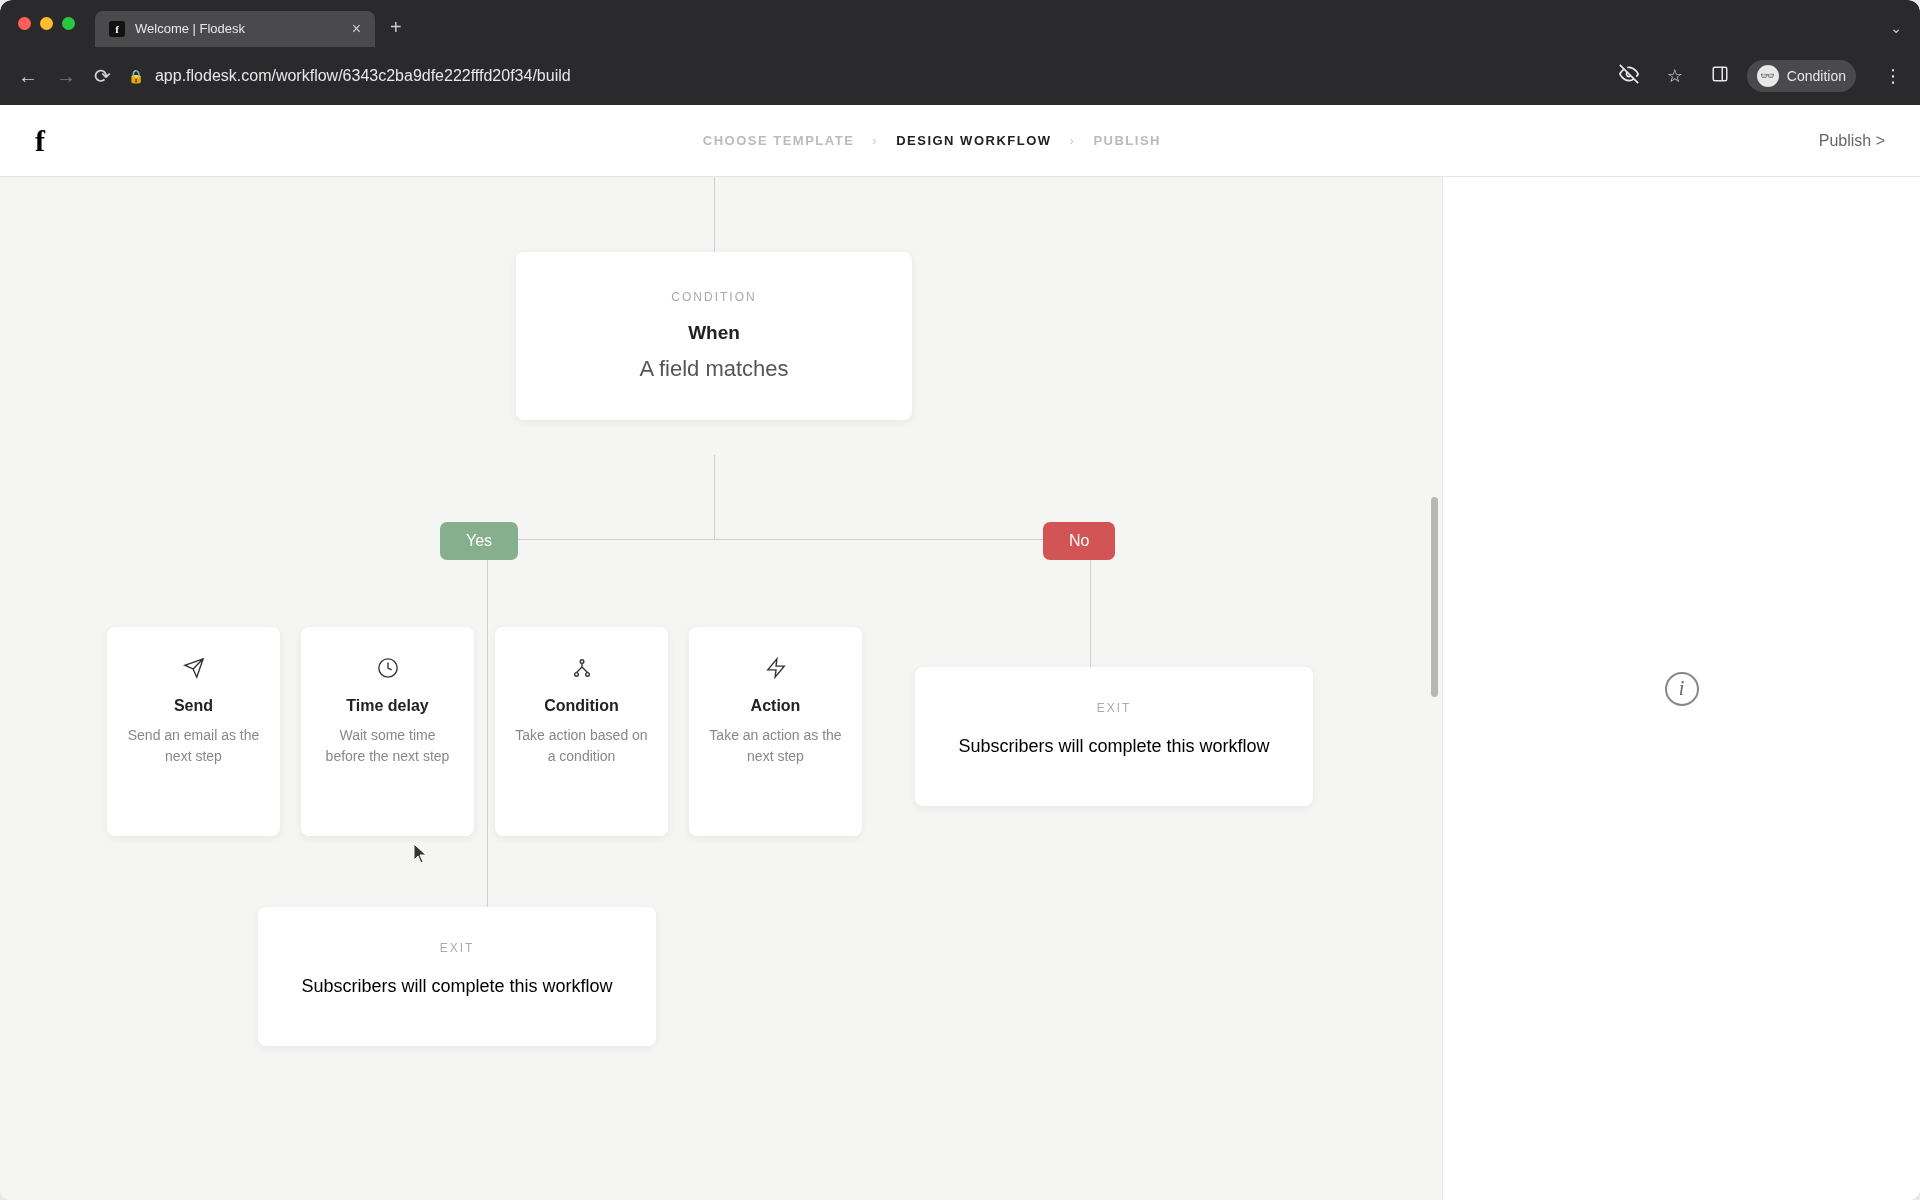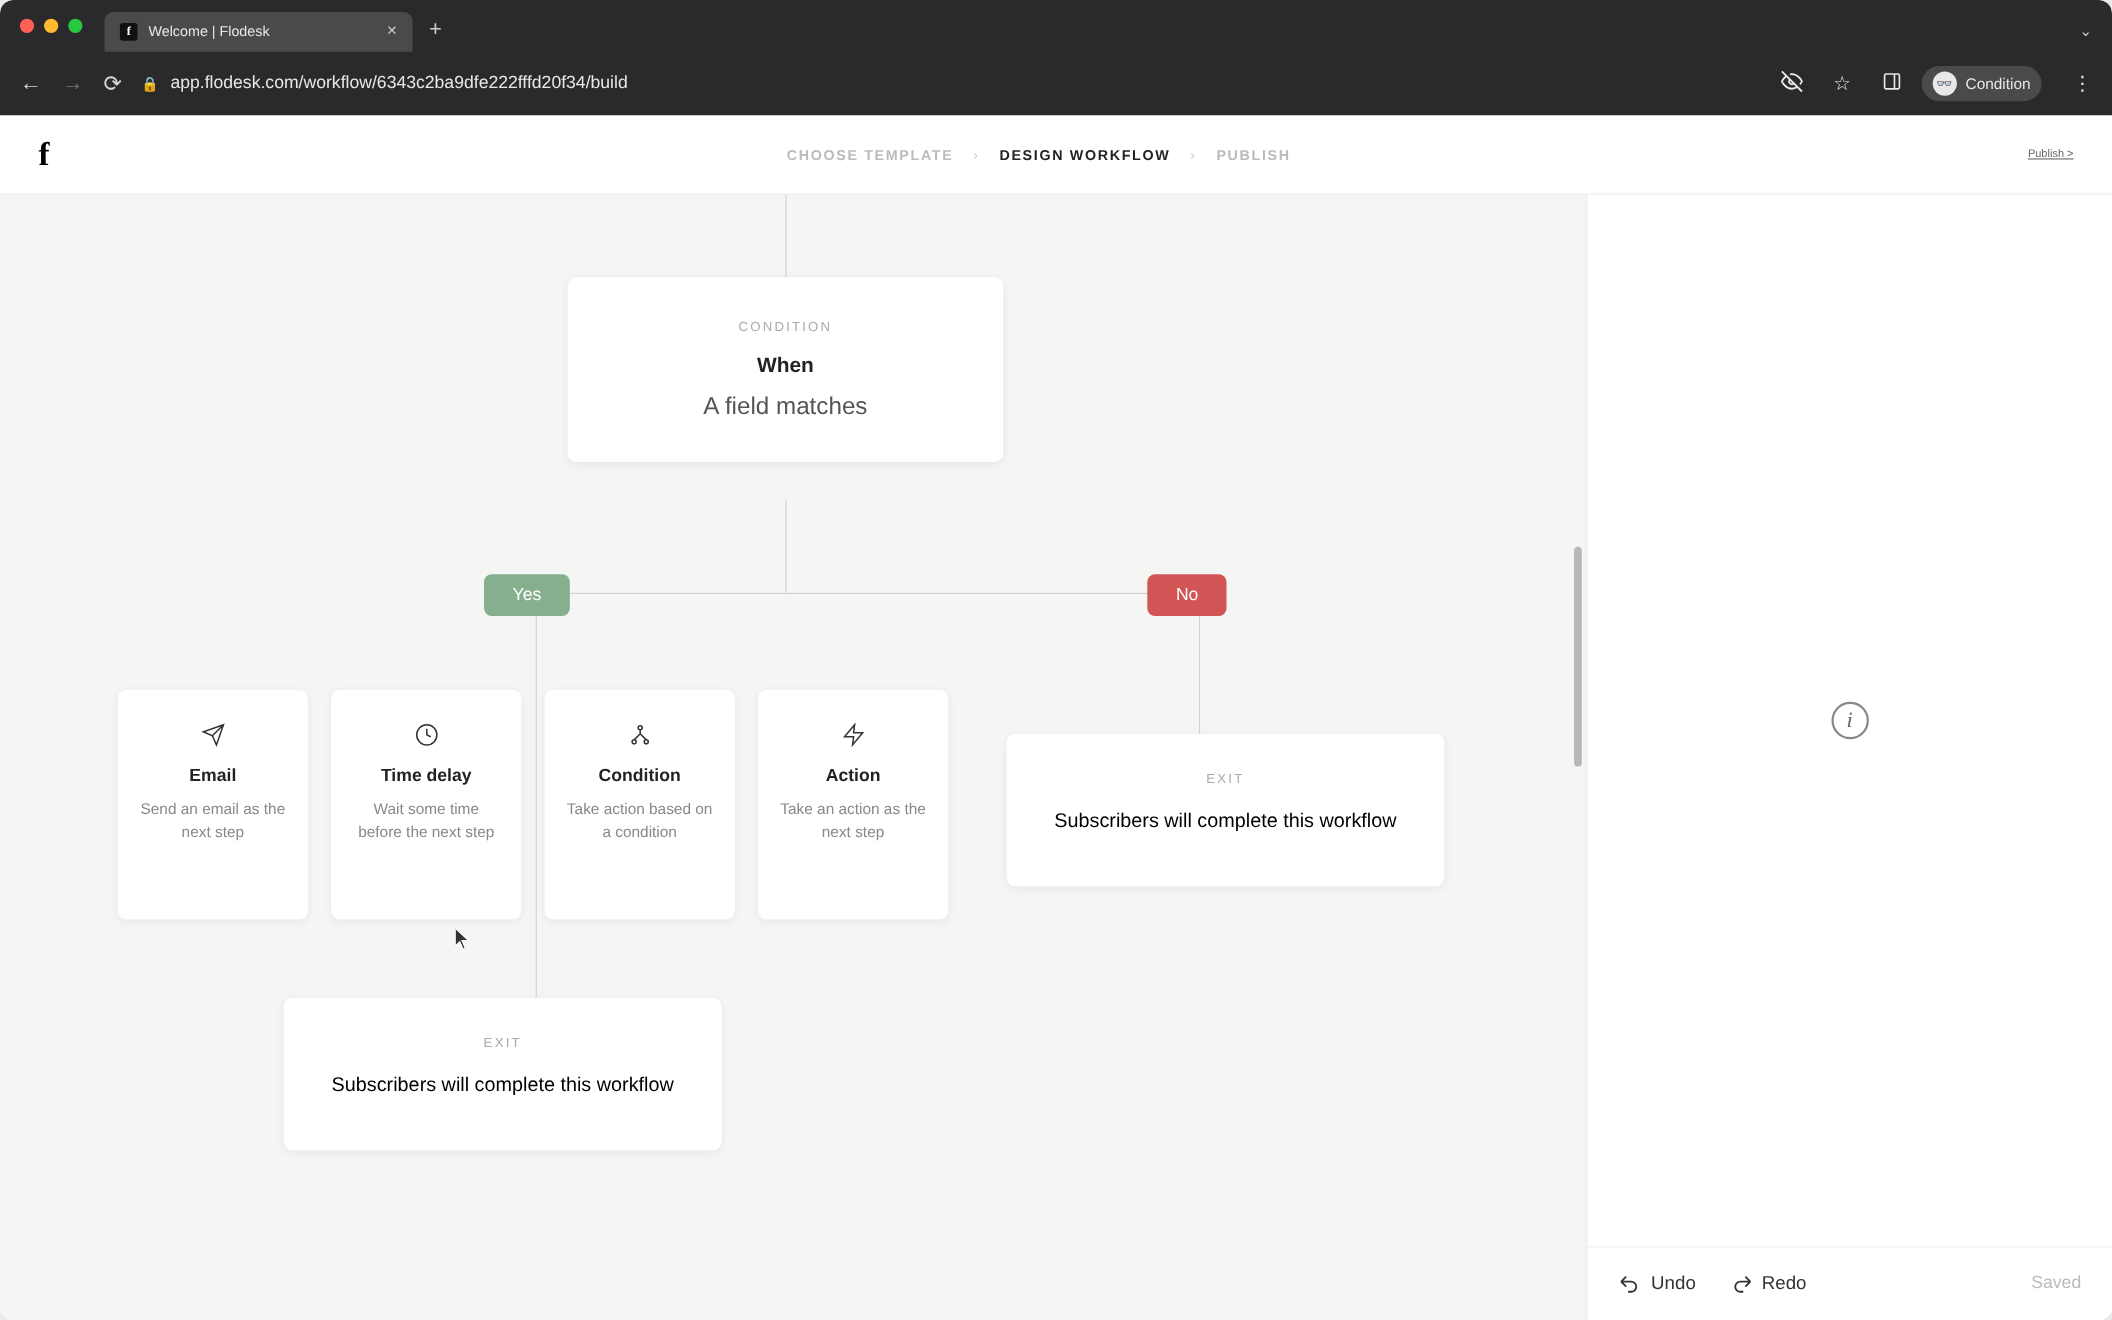--- a/index.html
+++ b/index.html
@@ -148,22 +148,21 @@
       align-items: flex-start;
       gap: 18px;
       font-size: 13px;
       letter-spacing: 1.5px;
     }
     .breadcrumb-item { color: #bbb; font-weight: 600; }
     .breadcrumb-item.active { color: #222; }
     .breadcrumb-sep { color: #ccc; }
     .publish-link {
       color: #666;
-      font-size: 10px;
-      text-decoration: underline;
+      font-size: 16px;
     }
     
     
     .main {
       display: flex;
       height: calc(100% - 177px);
     }
     .canvas {
       flex: 1;
       background: #f5f5f4;
@@ -434,21 +433,21 @@
     <div class="branch-pill yes-pill">Yes</div>
     <div class="branch-pill no-pill">No</div>
 
     <div class="step-options">
       <div class="step-card">
         <div class="step-icon">
           <svg viewBox="0 0 24 24" fill="none" stroke="currentColor" stroke-width="1.5">
                 <path d="M22 2L11 13M22 2l-7 20-4-9-9-4 20-7z"></path>
               </svg>
         </div>
-        <div class="step-title">Email</div>
+        <div class="step-title">Send</div>
         <div class="step-desc">Send an email as the next step</div>
       </div>
       <div class="step-card">
         <div class="step-icon">
           <svg viewBox="0 0 24 24" fill="none" stroke="currentColor" stroke-width="1.5">
                 <circle cx="12" cy="12" r="10"></circle>
                 <polyline points="12 6 12 12 16 14"></polyline>
               </svg>
         </div>
         <div class="step-title">Time delay</div>
@@ -493,31 +492,16 @@
           </svg>
     </div>
 
     <div class="scroll-indicator"></div>
   </div>
 
   <div class="sidebar">
     <div class="sidebar-content">
       <div class="info-icon">i</div>
     </div>
-    <div class="sidebar-footer">
-      <div class="undo-redo">
-        <svg viewBox="0 0 24 24" fill="none" stroke="currentColor" stroke-width="1.8">
-              <path d="M3 10h10a5 5 0 0 1 0 10h-3M3 10l5-5M3 10l5 5"></path>
-            </svg>
-        <span>Undo</span>
-      </div>
-      <div class="undo-redo">
-        <svg viewBox="0 0 24 24" fill="none" stroke="currentColor" stroke-width="1.8">
-              <path d="M21 10H11a5 5 0 0 0 0 10h3M21 10l-5-5M21 10l-5 5"></path>
-            </svg>
-        <span>Redo</span>
-      </div>
-      <div class="saved">Saved</div>
-    </div>
   </div>
 </div>
 
 </div>
 
 </body></html>

